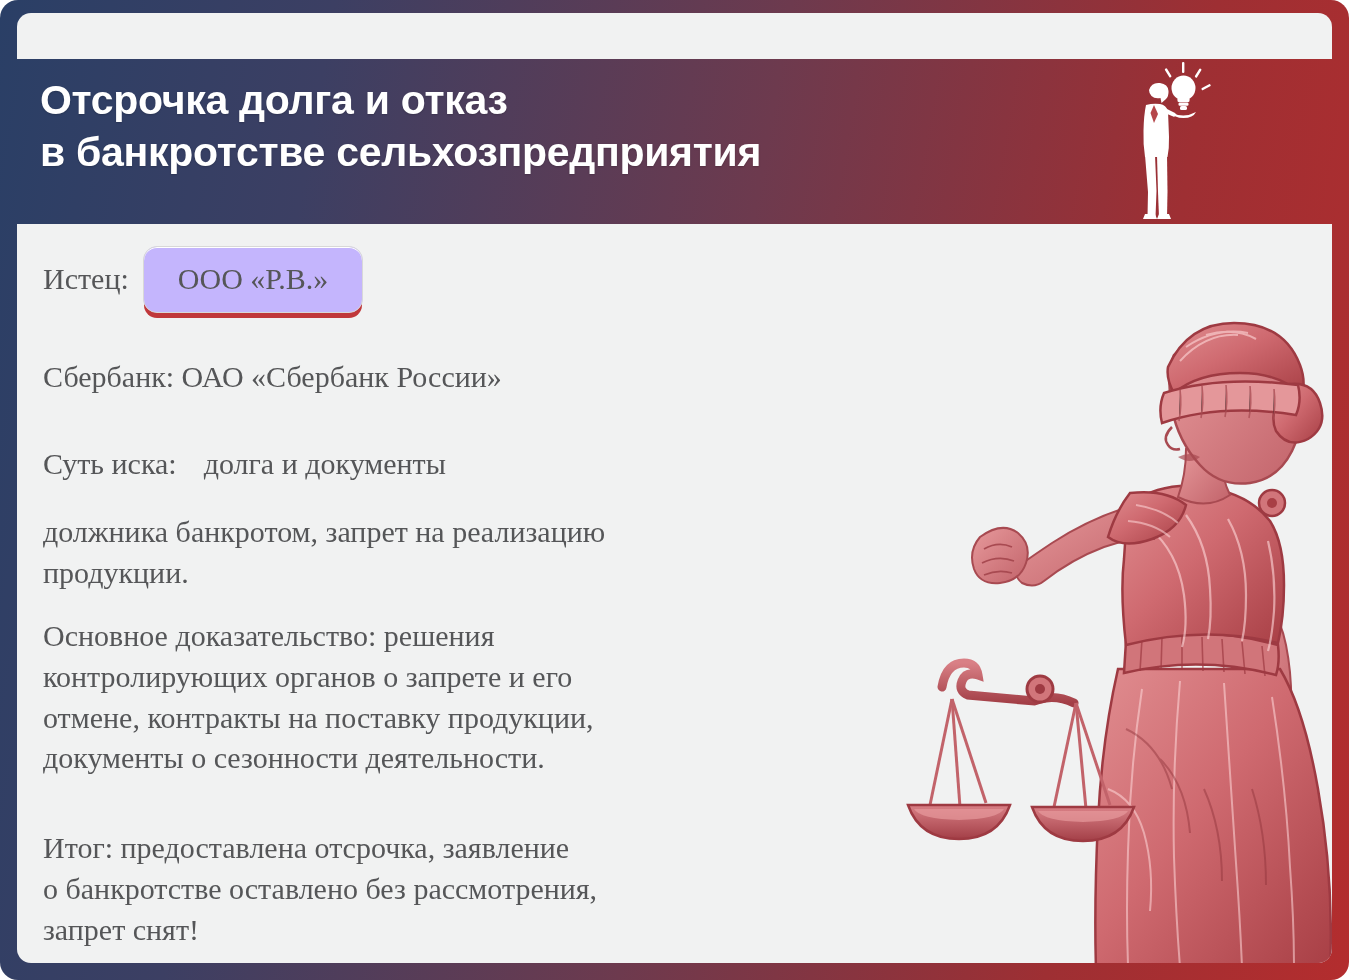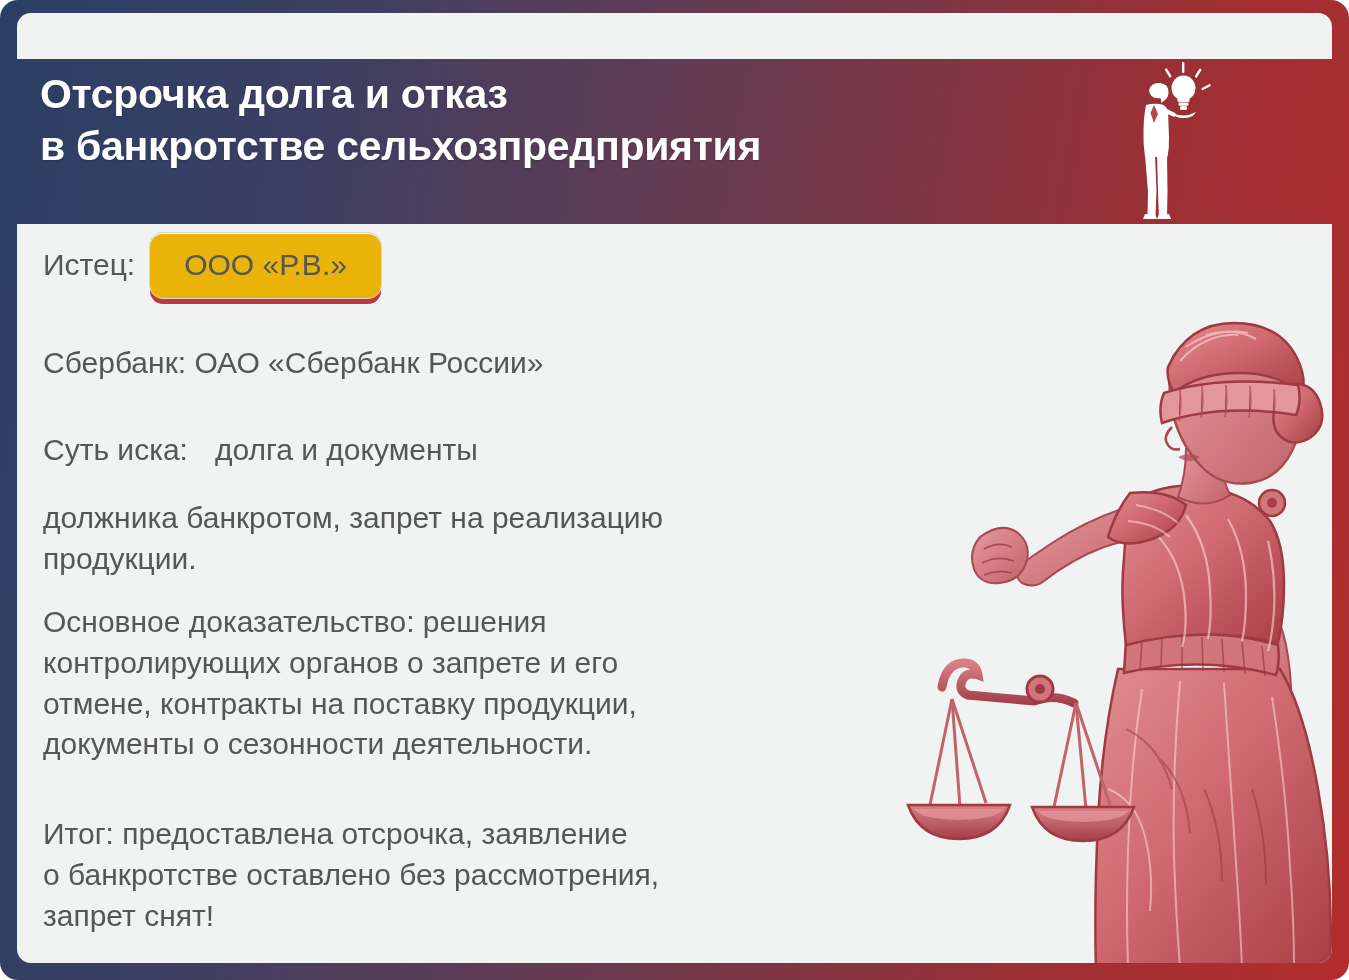--- a/index.html
+++ b/index.html
@@ -38,21 +38,21 @@
     position: absolute;
     left: 0;
     top: 59px;
     width: 1349px;
     height: 165px;
   }
 
   .header-title {
     position: absolute;
     left: 40px;
-    top: 68px;
+    top: 74px;
     width: 1000px;
     color: #ffffff;
     font-size: 41px;
     font-weight: bold;
     line-height: 1.28;
     letter-spacing: -0.3px;
     white-space: pre-line;
     text-shadow: 0 1px 2px rgba(0,0,0,0.18);
   }
 
@@ -73,41 +73,42 @@
     width: 1315px;
     height: 739px;
     background: #f1f2f2;
     border-radius: 0 0 14px 14px;
     overflow: hidden;
   }
 
   .content {
     position: relative;
     z-index: 3;
-    padding: 8px 30px 0 26px;
+    padding: 22px 30px 0 26px;
     color: #555658;
     font-size: 30px;
     line-height: 1.36;
+    font-family: Liberation Serif, serif;
   }
 
   .row {
     display: flex;
     align-items: center;
     flex-wrap: wrap;
   }
 
   .row-label {
     white-space: nowrap;
   }
 
   .pill {
     display: inline-flex;
     align-items: center;
     justify-content: center;
-    background: #eab308;
+    background: #c4b5fd;
     border: 1px solid #d8d8d8;
     border-radius: 14px;
     box-shadow: 0 6px 0 -1px #c0383b, 0 1px 0 #ffffff inset;
     color: #555658;
     font-size: 30px;
     padding: 12px 34px;
     margin: 0 14px;
     white-space: nowrap;
   }
   .row-essence { margin-top: 46px; gap: 27px; }

